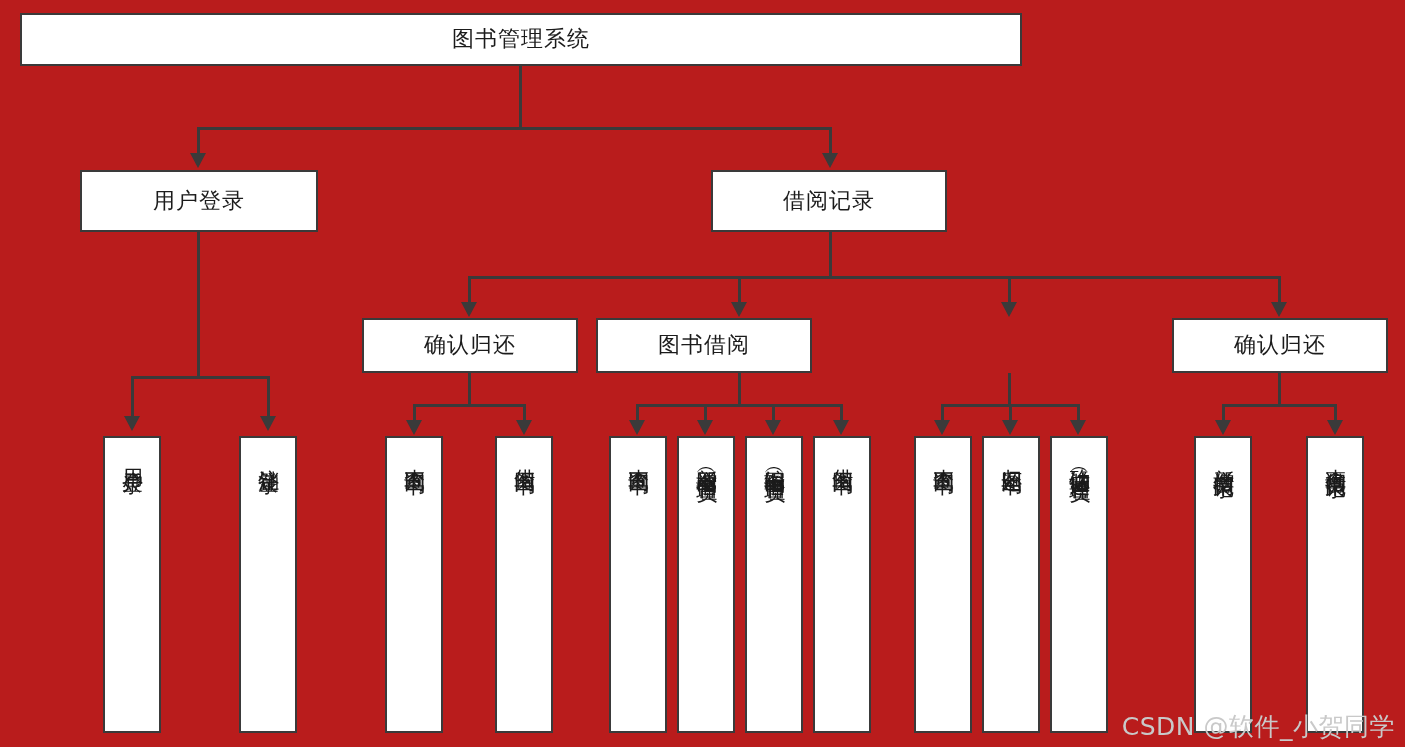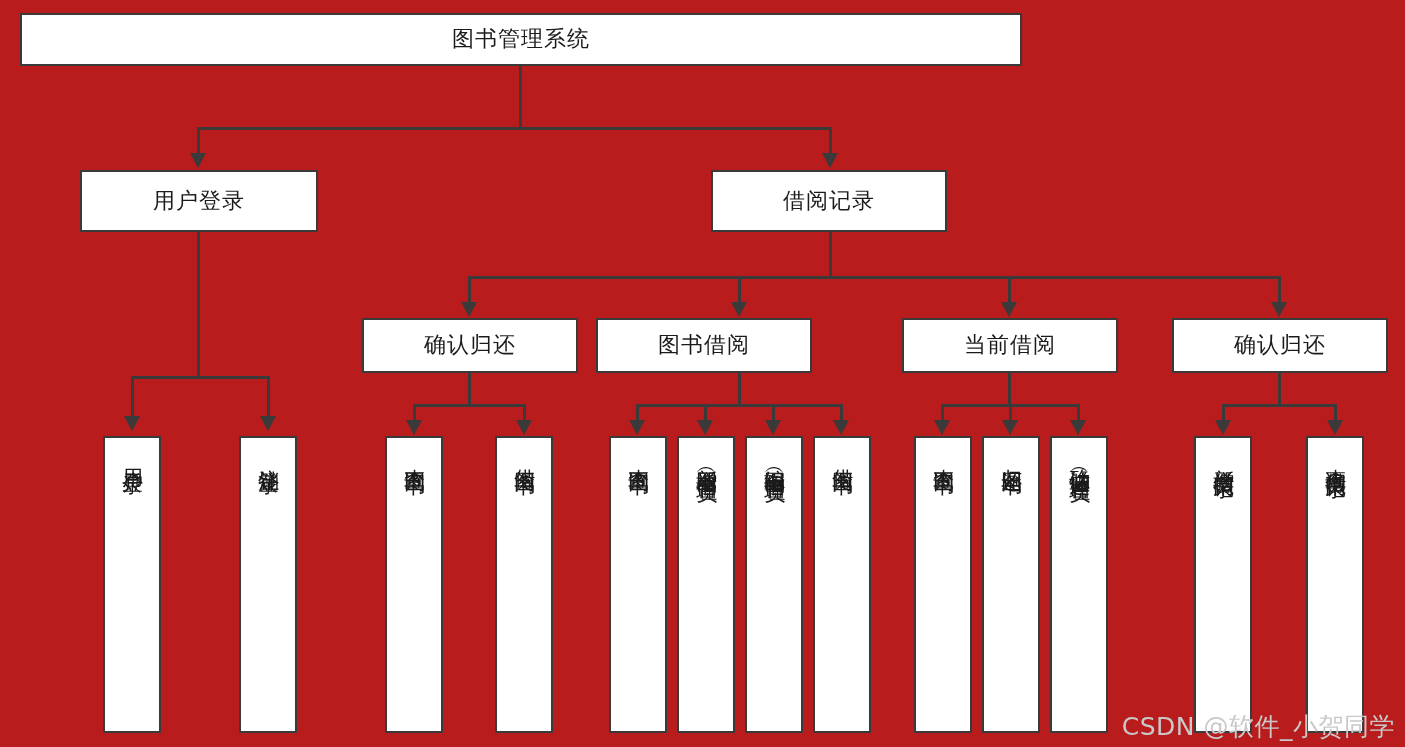--- a/index.html
+++ b/index.html
@@ -121,23 +121,20 @@
   <div class="arrow" style="left:1001px; top:302px;"></div>
   <div class="ln v" style="left:1278px; top:276px; height:28px;"></div>
   <div class="arrow" style="left:1271px; top:302px;"></div>
 
   <div class="node h" style="left:362px; top:318px; width:216px; height:55px;">
     <span>确认归还</span>
   </div>
   <div class="node h" style="left:596px; top:318px; width:216px; height:55px;">
     <span>图书借阅</span>
   </div>
-  <div class="node h" style="left:902px; top:318px; width:216px; height:55px;">
-    <span>当前借阅</span>
-  </div>
   <div class="node h" style="left:1172px; top:318px; width:216px; height:55px;">
     <span>确认归还</span>
   </div>
 
   <div class="ln v" style="left:468px; top:373px; height:32px;"></div>
   <div class="ln h" style="left:413px; top:404px; width:110px;"></div>
   <div class="ln v" style="left:413px; top:404px; height:18px;"></div>
   <div class="arrow" style="left:406px; top:420px;"></div>
   <div class="ln v" style="left:523px; top:404px; height:18px;"></div>
   <div class="arrow" style="left:516px; top:420px;"></div>

